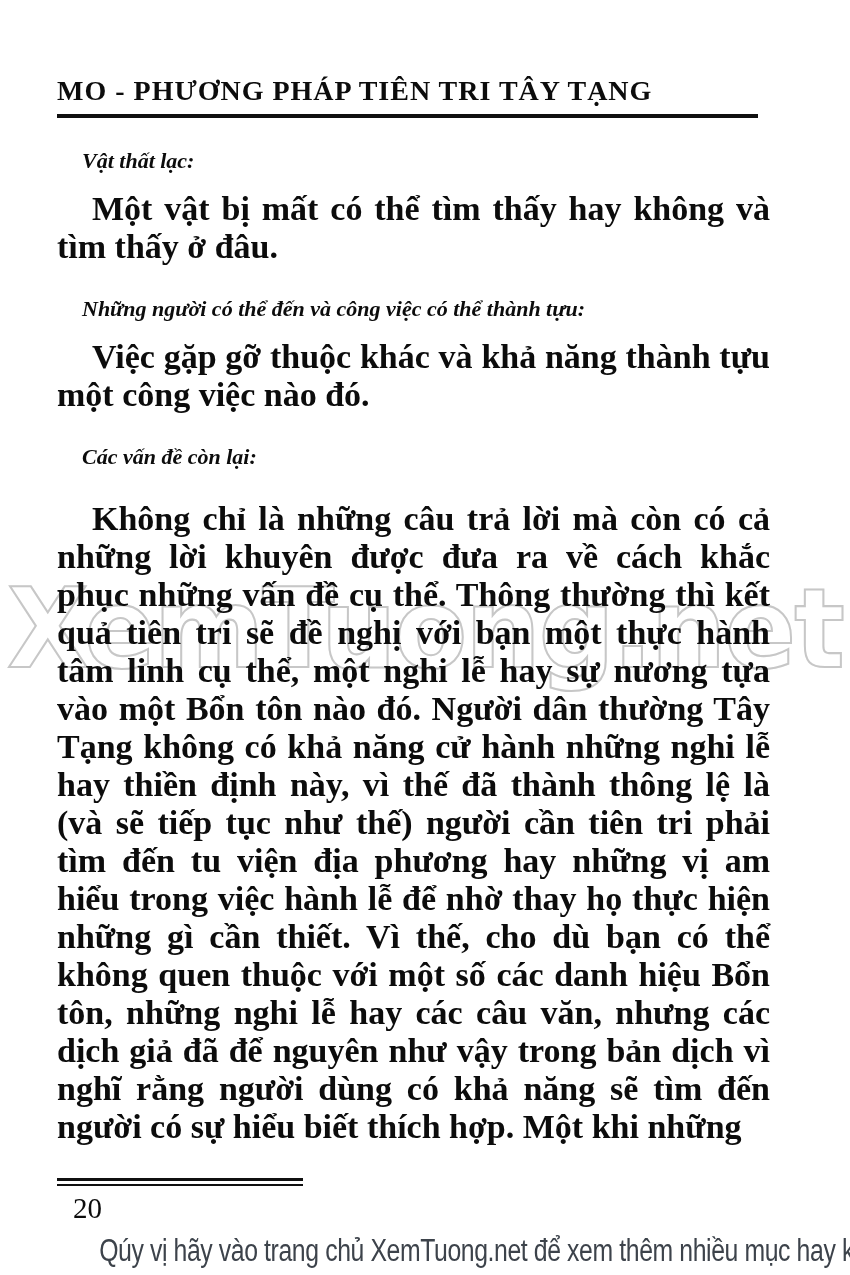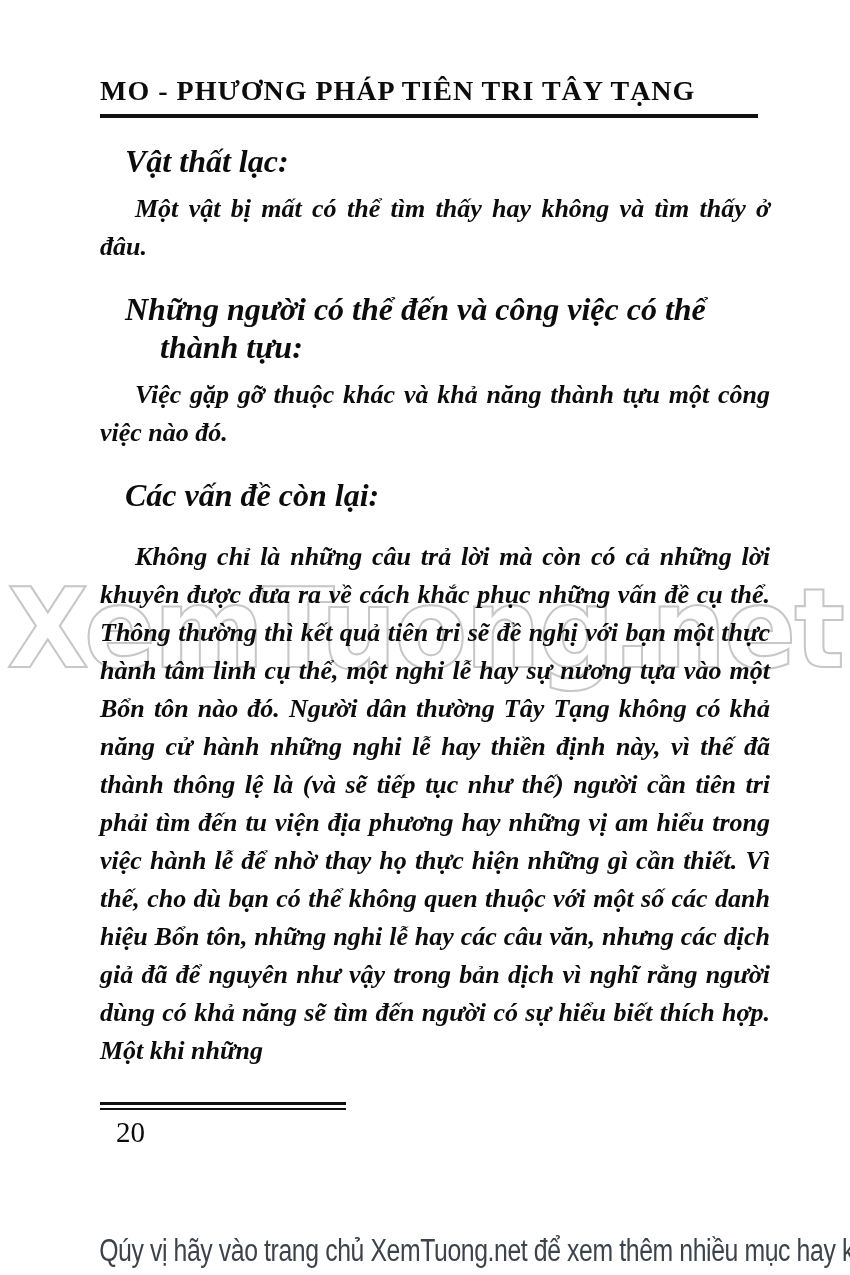--- a/index.html
+++ b/index.html
@@ -24,52 +24,52 @@
     white-space:nowrap;
     color:#ffffff;
     -webkit-text-stroke:2px #c7c7c7;
     text-shadow:0 0 1px #c7c7c7;
     z-index:0;
     user-select:none;
   }
   .content{
     position:relative;
     z-index:1;
-    padding:76px 80px 0 100px; 
+    padding:76px 80px 0 48px; 
+    margin-left:9px;
   }
   .running-head{
     font-size:28px;
     font-weight:700;
     letter-spacing:1px;
     line-height:1.1;
     white-space:nowrap;
   }
   .header-rule{
     height:4px;
     background:#101010;
     margin:7px 12px 0 0;
   }
   .sec h2{
-    font-size:32px;
+    font-size:22px;
     font-weight:700;
     font-style:italic;
     line-height:38px;
     margin:24px 0 10px 25px;
     padding-left:35px;
     text-indent:-35px;
     max-width:612px;
   }
   .sec p, .main-para{
-    font-size:26px;
+    font-size:34px;
     font-weight:700;
     line-height:38px;
     text-align:justify;
     text-indent:35px;
     margin:0 0 10px 0;
-    font-style:italic;
   }
   .main-para{margin-top:24px;}
   .pageno-rule{
     width:246px;
     height:3px;
     border-top:3px solid #101010;
     border-bottom:2px solid #101010;
     margin-top:32px;
   }
   .pageno{

